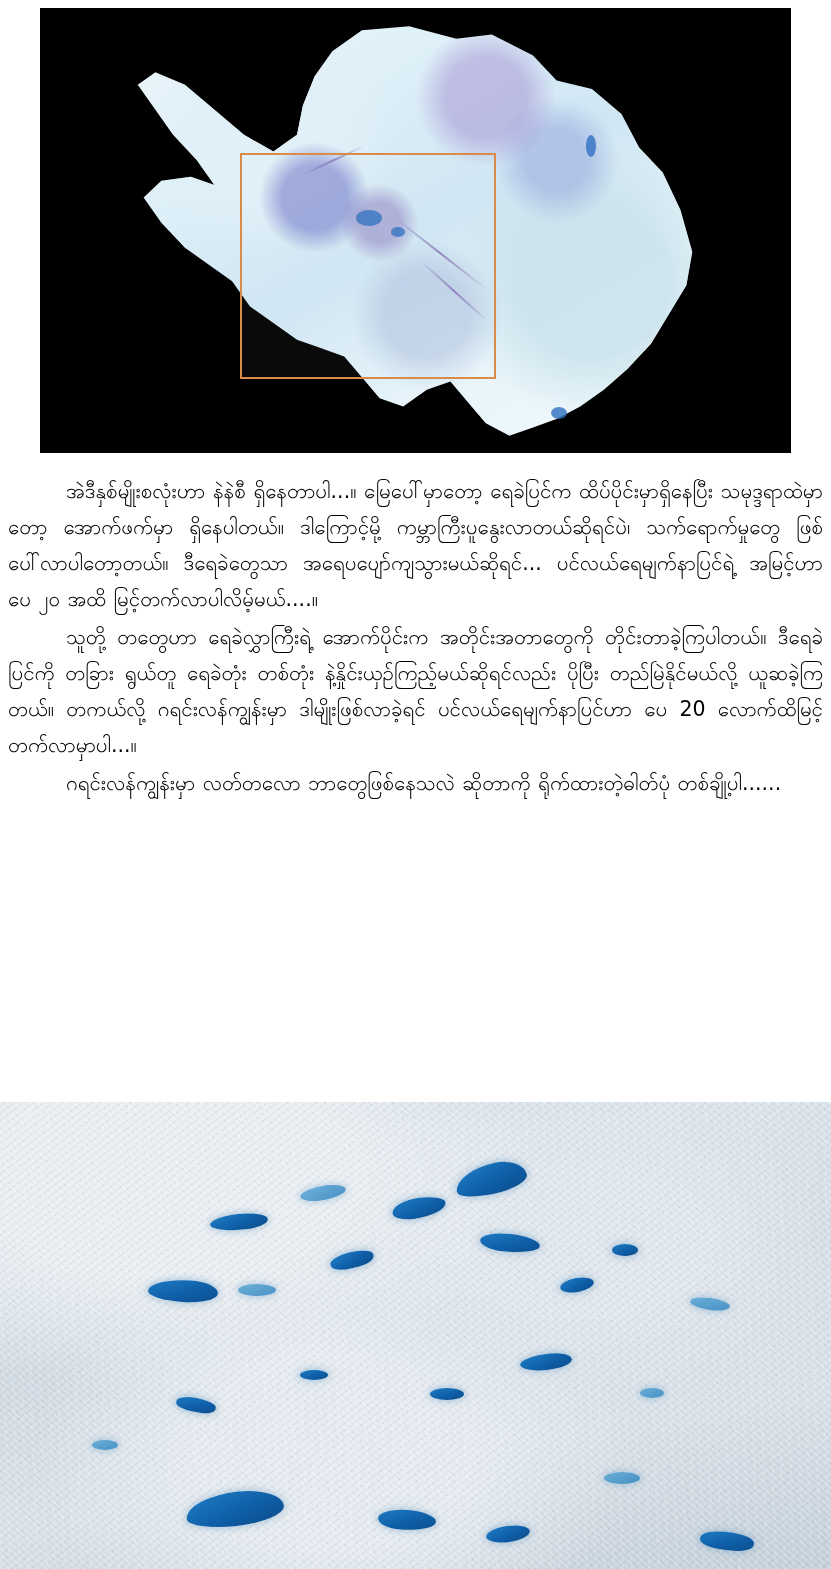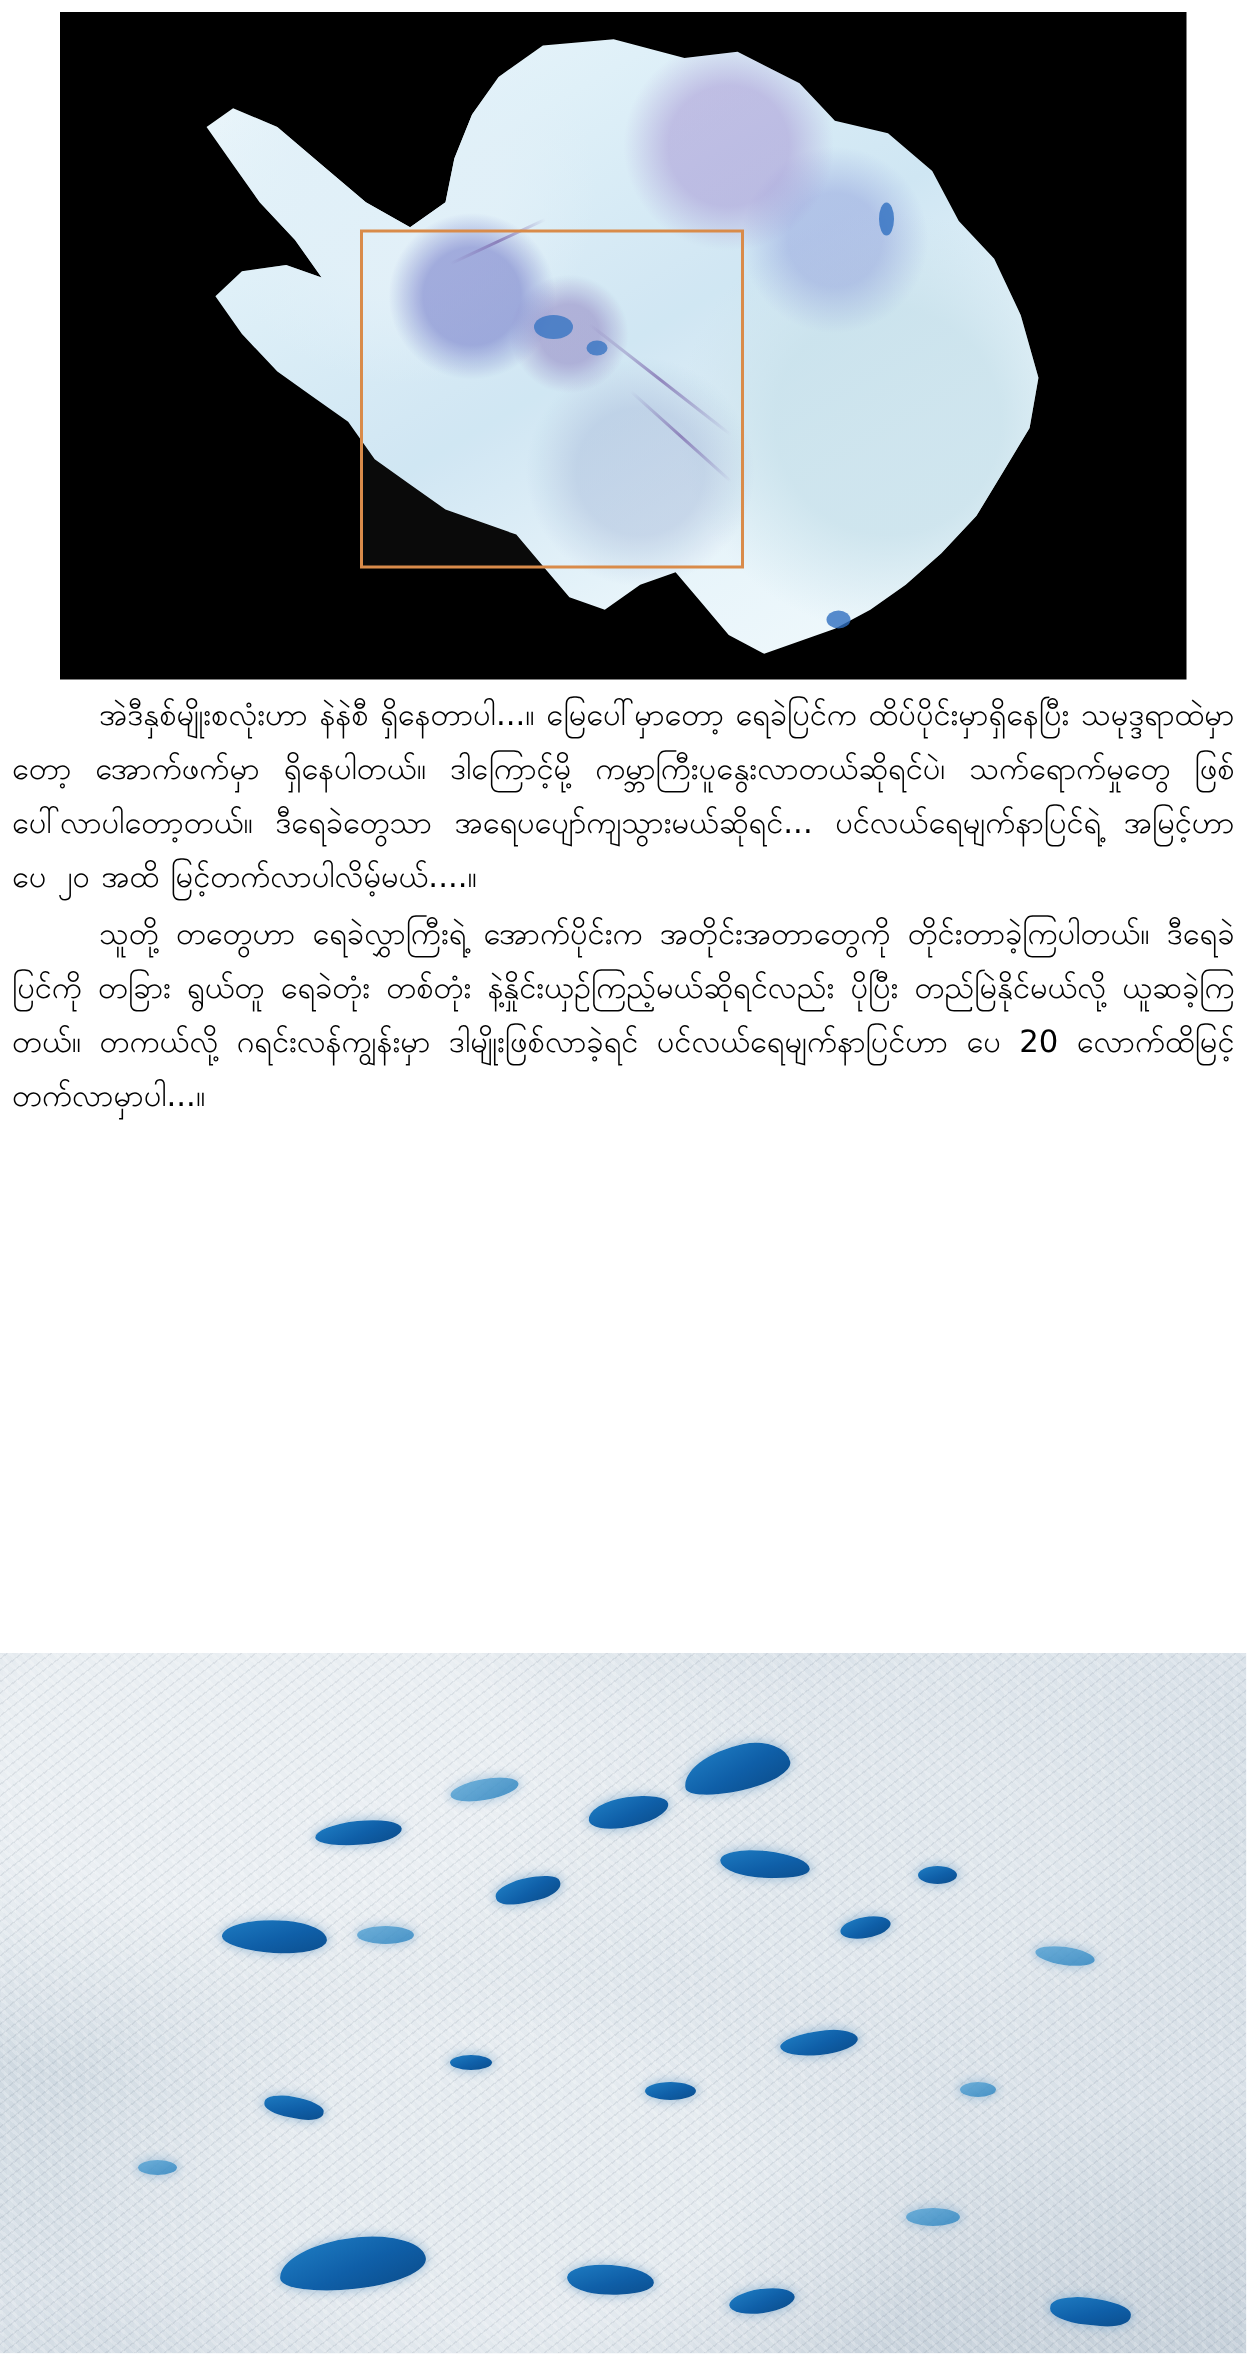--- a/index.html
+++ b/index.html
@@ -81,21 +81,21 @@
     height: 226px;
     border: 2px solid #d98b4a;
     box-sizing: border-box;
     background: rgba(255,255,255,0.04);
   }
 
   
   .body-text {
     position: absolute;
     left: 8px;
-    top: 458px;
+    top: 473px;
     width: 815px;
   }
   .para {
     margin: 0 0 2px 0;
     font-family: "DejaVu Sans", sans-serif;
     font-size: 20.5px;
     line-height: 36px;
     color: #000000;
     text-align: justify;
     text-indent: 58px;
@@ -153,20 +153,21 @@
       <div class="vein" style="left:44%;top:55%;width:120px;transform:rotate(38deg);"></div>
       <div class="vein" style="left:49%;top:64%;width:90px;transform:rotate(42deg);"></div>
       <div class="vein" style="left:30%;top:33%;width:70px;transform:rotate(-25deg);"></div>
     </div>
     <div class="roi-box"></div>
   </div>
 
   <div class="body-text">
     <p class="para">အဲဒီနှစ်မျိုးစလုံးဟာ နဲနဲစီ ရှိနေတာပါ...။ မြေပေါ်မှာတော့ ရေခဲပြင်က ထိပ်ပိုင်းမှာရှိနေပြီး သမုဒ္ဒရာထဲမှာတော့ အောက်ဖက်မှာ ရှိနေပါတယ်။ ဒါကြောင့်မို့ ကမ္ဘာကြီးပူနွေးလာတယ်ဆိုရင်ပဲ၊ သက်ရောက်မှုတွေ ဖြစ်ပေါ်လာပါတော့တယ်။ ဒီရေခဲတွေသာ အရေပပျော်ကျသွားမယ်ဆိုရင်... ပင်လယ်ရေမျက်နာပြင်ရဲ့ အမြင့်ဟာ ပေ ၂၀ အထိ မြင့်တက်လာပါလိမ့်မယ်....။</p>
     <p class="para">သူတို့ တတွေဟာ ရေခဲလွှာကြီးရဲ့ အောက်ပိုင်းက အတိုင်းအတာတွေကို တိုင်းတာခဲ့ကြပါတယ်။ ဒီရေခဲပြင်ကို တခြား ရွယ်တူ ရေခဲတုံး တစ်တုံး နဲ့နှိုင်းယှဉ်ကြည့်မယ်ဆိုရင်လည်း ပိုပြီး တည်မြဲနိုင်မယ်လို့ ယူဆခဲ့ကြတယ်။ တကယ်လို့ ဂရင်းလန်ကျွန်းမှာ ဒါမျိုးဖြစ်လာခဲ့ရင် ပင်လယ်ရေမျက်နာပြင်ဟာ ပေ 20 လောက်ထိမြင့်တက်လာမှာပါ...။</p>
+    <p class="para last">ဂရင်းလန်ကျွန်းမှာ လတ်တလော ဘာတွေဖြစ်နေသလဲ ဆိုတာကို ရိုက်ထားတဲ့ဓါတ်ပုံ တစ်ချို့ပါ......</p>
   </div>
 
   <div class="figure-bottom">
     <div class="grain"></div>
 
     <div class="lake" style="left:455px;top:62px;width:72px;height:30px;border-radius:60% 40% 50% 50%/70% 60% 40% 30%;transform:rotate(-12deg);"></div>
     <div class="lake" style="left:392px;top:96px;width:54px;height:20px;border-radius:50% 50% 60% 40%/60% 40% 60% 40%;transform:rotate(-8deg);"></div>
     <div class="lake pale" style="left:300px;top:84px;width:46px;height:14px;border-radius:50%;transform:rotate(-10deg);"></div>
     <div class="lake" style="left:210px;top:112px;width:58px;height:16px;border-radius:50% 50% 40% 60%/50%;transform:rotate(-6deg);"></div>
     <div class="lake" style="left:148px;top:178px;width:70px;height:22px;border-radius:60% 40% 50% 50%/60% 50% 50% 40%;transform:rotate(4deg);"></div>

